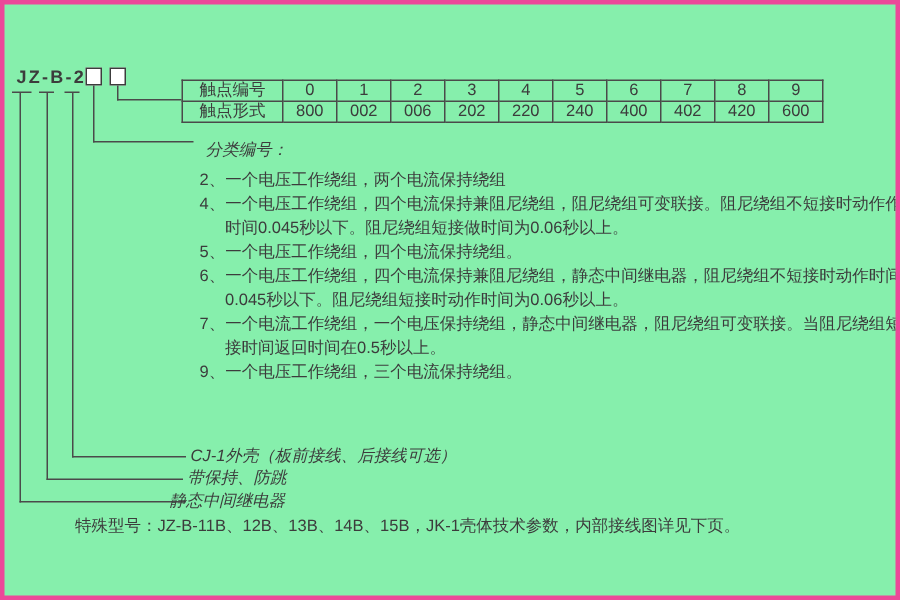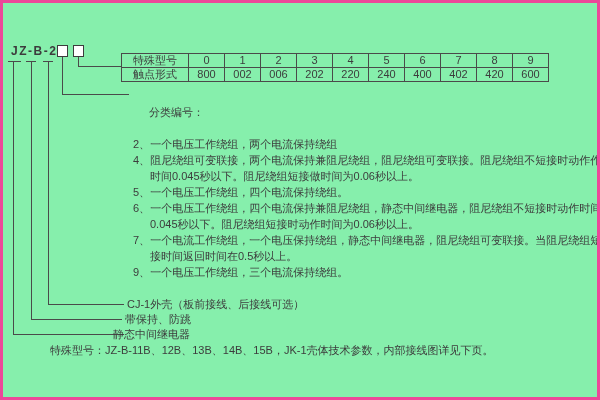--- a/index.html
+++ b/index.html
@@ -52,26 +52,26 @@
     text-align:center;padding:0;color:#3c3c3c;
     white-space:nowrap;overflow:hidden;
   }
   .contact-table td.hdr{width:66px;}
   .contact-table td.val{width:35px;}
   
   .class-list{
     position:absolute;left:130px;top:85px;width:470px;
     font-size:11px;line-height:16px;color:#3c3c3c;
   }
-  .class-title{margin:16px;}
+  .class-title{margin:4px;font-style:italic;}
   .class-item{padding-left:17px;text-indent:-17px;margin:0;}
   
   .callout{
     position:absolute;font-size:11px;line-height:12px;
-    color:#3c3c3c;white-space:nowrap;
+    color:#3c3c3c;white-space:nowrap;font-style:italic;
   }
   .callout-case{left:124px;top:295px;}
   .callout-hold{left:122px;top:310px;}
   .callout-relay{left:110px;top:325px;}
   .footnote{
     position:absolute;left:47px;top:340px;
     font-size:11px;color:#3c3c3c;white-space:nowrap;text-align:right;
   }
 </style>
 </head>
@@ -89,21 +89,21 @@
 
   <div class="lshape l-jz"></div>
   <div class="lshape l-b"></div>
   <div class="lshape l-2"></div>
   <div class="lshape l-box1"></div>
   <div class="lshape l-box2"></div>
 
   <table class="contact-table">
     <tbody>
         <tr>
-      <td class="hdr">特殊型号</td>
+      <td class="hdr">触点编号</td>
       <td class="val">0</td>
       <td class="val">1</td>
       <td class="val">2</td>
       <td class="val">3</td>
       <td class="val">4</td>
       <td class="val">5</td>
       <td class="val">6</td>
       <td class="val">7</td>
       <td class="val">8</td>
       <td class="val">9</td>
@@ -120,21 +120,21 @@
       <td class="val">402</td>
       <td class="val">420</td>
       <td class="val">600</td>
     </tr>
   </tbody>
     </table>
 
   <div class="class-list">
     <p class="class-title">分类编号：</p>
     <p class="class-item"><span>2、</span><span>一个电压工作绕组，两个电流保持绕组</span></p>
-    <p class="class-item"><span>4、</span><span>阻尼绕组可变联接，两个电流保持兼阻尼绕组，阻尼绕组可变联接。阻尼绕组不短接时动作作时间0.045秒以下。阻尼绕组短接做时间为0.06秒以上。</span></p>
+    <p class="class-item"><span>4、</span><span>一个电压工作绕组，四个电流保持兼阻尼绕组，阻尼绕组可变联接。阻尼绕组不短接时动作作时间0.045秒以下。阻尼绕组短接做时间为0.06秒以上。</span></p>
     <p class="class-item"><span>5、</span><span>一个电压工作绕组，四个电流保持绕组。</span></p>
     <p class="class-item"><span>6、</span><span>一个电压工作绕组，四个电流保持兼阻尼绕组，静态中间继电器，阻尼绕组不短接时动作时间0.045秒以下。阻尼绕组短接时动作时间为0.06秒以上。</span></p>
     <p class="class-item"><span>7、</span><span>一个电流工作绕组，一个电压保持绕组，静态中间继电器，阻尼绕组可变联接。当阻尼绕组短接时间返回时间在0.5秒以上。</span></p>
     <p class="class-item"><span>9、</span><span>一个电压工作绕组，三个电流保持绕组。</span></p>
   </div>
 
   <div class="callout callout-case">CJ-1外壳（板前接线、后接线可选）</div>
   <div class="callout callout-hold">带保持、防跳</div>
   <div class="callout callout-relay">静态中间继电器</div>
 

